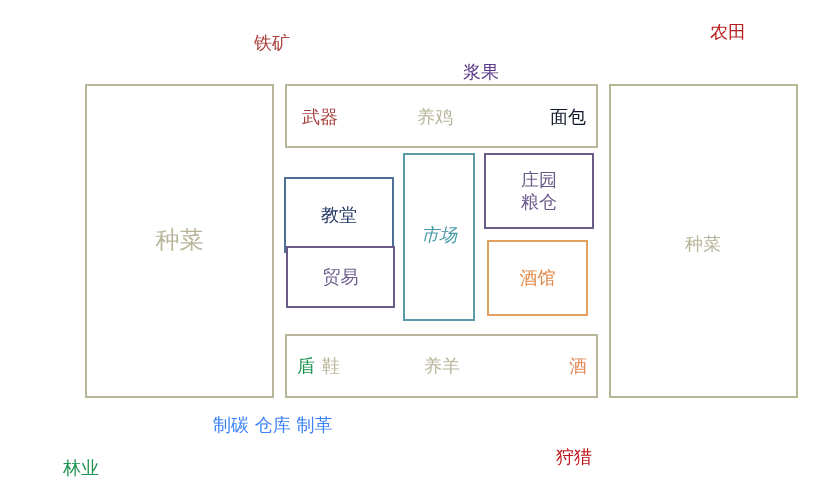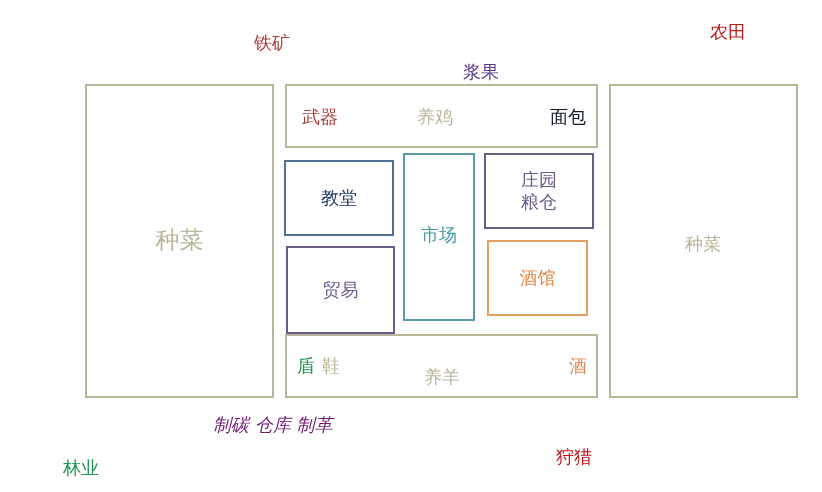--- a/index.html
+++ b/index.html
@@ -24,45 +24,45 @@
 <div class="box" style="left:609px;top:84px;width:189px;height:314px;border-color:#b4b694;">
   <span style="position:absolute;left:74px;top:146px;font-size:18px;color:#b8b59a;">种菜</span>
 </div>
 
 <div class="box" style="left:285px;top:84px;width:313px;height:64px;text-align:center;">
   <span class="lbl" style="left:15px;top:22px;color:#a8423f;">武器</span>
   <span class="lbl" style="left:130px;top:22px;color:#b8b59a;">养鸡</span>
   <span class="lbl" style="left:263px;top:22px;color:#0f172a;">面包</span>
 </div>
 
-<div class="box center" style="left:284px;top:160px;width:110px;height:76px;border-color:#4f6f96;">
+<div class="box center" style="left:284px;top:177px;width:110px;height:76px;border-color:#4f6f96;">
   <span class="boxtext" style="color:#1f3560;">教堂</span>
 </div>
 
-<div class="box center" style="left:286px;top:246px;width:109px;height:88px;border-color:#6a5a8a;justify-content:center;">
+<div class="box center" style="left:286px;top:246px;width:109px;height:62px;border-color:#6a5a8a;justify-content:center;">
   <span class="boxtext" style="color:#6a5a8a;">贸易</span>
 </div>
 
-<div class="box center" style="left:403px;top:153px;width:72px;height:168px;border-color:#5a9aa8;">
+<div class="box center" style="left:403px;top:153px;width:72px;height:168px;border-color:#5a9aa8;font-style:italic;">
   <span class="boxtext" style="color:#4a9aa8;margin-top:-4px;">市场</span>
 </div>
 
 <div class="box center" style="left:484px;top:153px;width:110px;height:76px;border-color:#6a5a8a;">
   <div style="display:flex;flex-direction:column;align-items:center;">
     <span class="boxtext" style="color:#6a5a8a;">庄园</span>
     <span class="boxtext" style="color:#6a5a8a;">粮仓</span>
   </div>
 </div>
 
 <div class="box center" style="left:487px;top:240px;width:101px;height:76px;border-color:#e0a060;">
   <span class="boxtext" style="color:#e08a4a;">酒馆</span>
 </div>
 
 <div class="box" style="left:285px;top:334px;width:313px;height:64px;">
   <span class="lbl" style="left:10px;top:21px;color:#1f9450;">盾</span>
   <span class="lbl" style="left:35px;top:21px;color:#b8b59a;">鞋</span>
-  <span class="lbl" style="left:137px;top:32px;color:#b8b59a;">养羊</span>
+  <span class="lbl" style="left:137px;top:21px;color:#b8b59a;">养羊</span>
   <span class="lbl" style="left:282px;top:21px;color:#e08a5a;">酒</span>
 </div>
 
-<div class="lbl" style="left:213px;top:416px;color:#701a75;font-style:italic;">制碳 仓库 制革</div>
+<div class="lbl" style="left:213px;top:416px;color:#3b82f6;">制碳 仓库 制革</div>
 <div class="lbl" style="left:556px;top:428px;color:#c0141a;margin-top:20px;">狩猎</div>
 <div class="lbl" style="left:57px;top:459px;color:#1f9450;margin-left:6px;">林业</div>
 
 </body></html>

